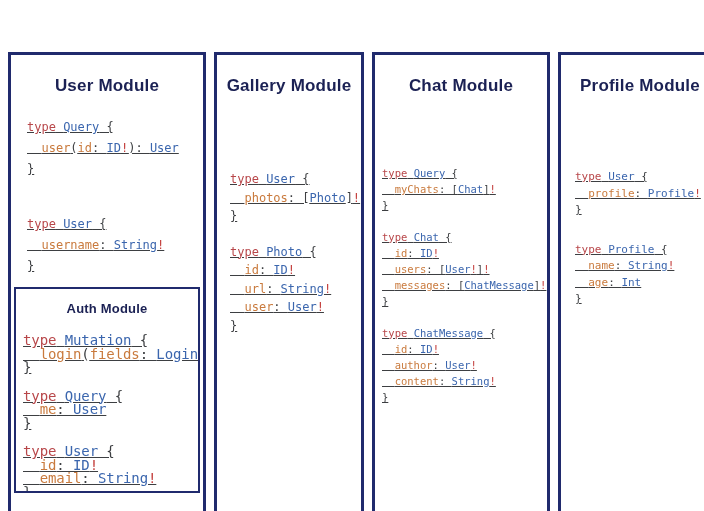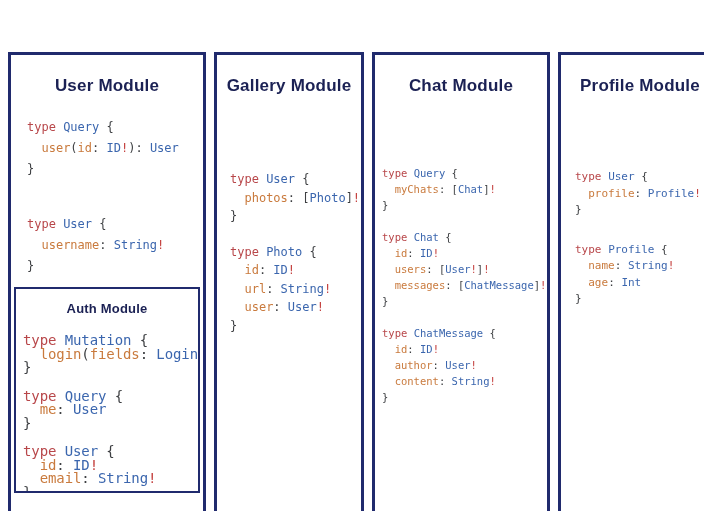--- a/index.html
+++ b/index.html
@@ -30,20 +30,21 @@
     font-size:17px;font-weight:bold;letter-spacing:.2px;line-height:20px;
   }
   .nested{
     margin:10px 3px 0;border:2px solid var(--c-frame);
     height:206px;background:#fff;overflow:hidden;
   }
   .nested .module-title{margin-top:12px;font-size:13px;line-height:15px;}
   .code{
     margin:0;font-family:"DejaVu Sans Mono","Liberation Mono",monospace;
     color:var(--c-punct);
+    text-decoration:underline;
   }
   .code-line{white-space:pre;}
   .code-user{margin:21px 0 0 16px;font-size:12px;line-height:21px;}
   .code-user .code-block + .code-block{margin-top:34px;}
   .code-auth{margin:18px 0 0 7px;font-size:14px;line-height:13.5px;letter-spacing:-0.1px;}
   .code-auth .code-block + .code-block{margin-top:15px;}
   .code-gallery{margin:74px 0 0 13px;font-size:12px;line-height:18.5px;}
   .code-gallery .code-block + .code-block{margin-top:17px;}
   .code-chat{margin:69px 0 0 7px;font-size:10.5px;line-height:16.2px;}
   .code-chat .code-block + .code-block{margin-top:15px;}

